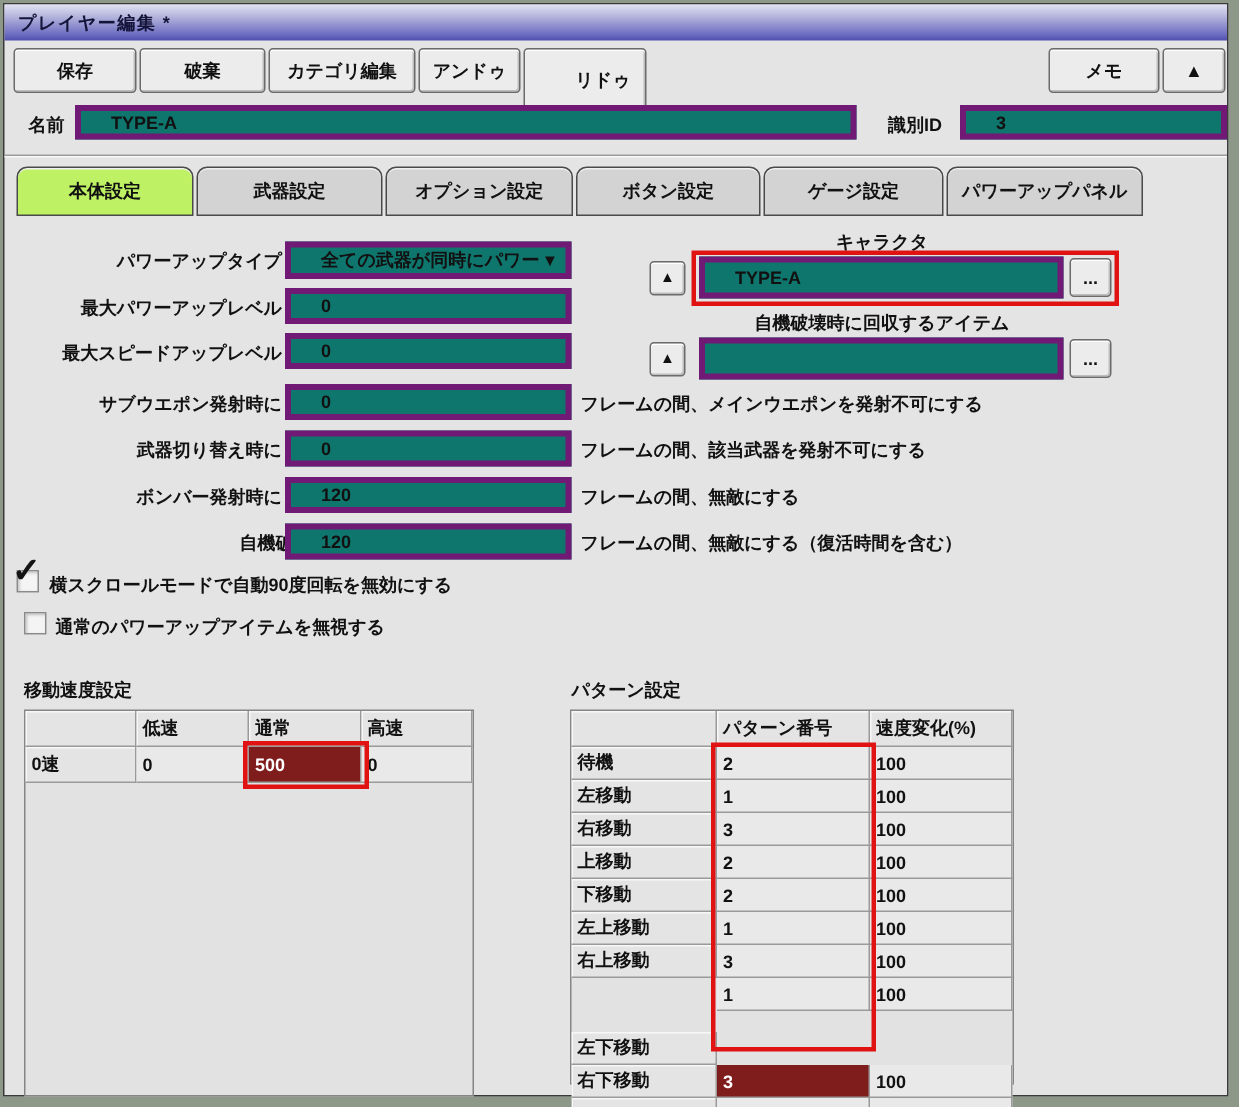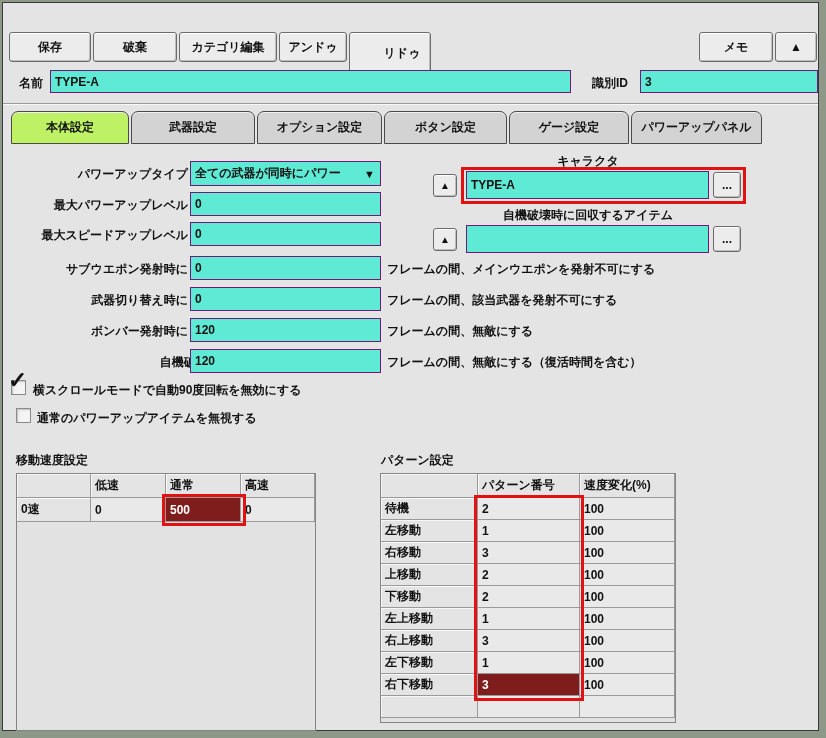--- a/index.html
+++ b/index.html
@@ -4,40 +4,43 @@
 <style>
   html,body{margin:0;padding:0;}
   #stage{position:relative;width:826px;height:738px;background:#8e9889;font-family:"Liberation Sans",sans-serif;color:#111;overflow:hidden;}
   #win{position:absolute;left:2px;top:2px;width:817px;height:729px;background:#e4e4e4;border:1px solid #3a3a3a;box-sizing:border-box;}
   .titlebar{position:absolute;left:0;top:0;width:100%;height:24px;background:linear-gradient(180deg,#e2e2f4 0%,#b2b2dc 35%,#6a6ac0 85%,#5050ae 100%);display:flex;align-items:center;}
   .titlebar span{font-size:12px;font-weight:bold;color:#14143a;padding-left:9px;letter-spacing:1px;}
   .btn{position:absolute;background:#ececec;border:1px solid #6b6b6b;border-radius:3px;box-shadow:inset 0 1px 0 #ffffff,inset -1px -1px 0 #bdbdbd;font-size:12px;font-weight:bold;color:#111;display:flex;align-items:center;justify-content:center;box-sizing:border-box;cursor:default;}
   .lbl{position:absolute;font-size:12px;font-weight:bold;white-space:nowrap;}
   .lbl.r{text-align:right;}
   .lbl.c{text-align:center;}
-  .field{position:absolute;background:#5eead4;border:1px solid #701a75;box-sizing:border-box;display:flex;align-items:center;padding:0 4px;font-size:12px;font-weight:bold;white-space:nowrap;overflow:hidden;}
+  .field{position:absolute;background:#0f766e;border:4px solid #701a75;box-sizing:border-box;display:flex;align-items:center;padding:0 20px;font-size:12px;font-weight:bold;white-space:nowrap;overflow:hidden;}
   .dropdown .arrow{position:absolute;right:5px;font-size:11px;}
   .sep{position:absolute;left:0;top:100px;width:100%;height:0;border-top:1px solid #9b9b9b;border-bottom:1px solid #f8f8f8;}
   .tab{position:absolute;top:108px;height:33px;background:#d3d3d3;border:1px solid #4a4a4a;border-radius:7px 7px 0 0;box-sizing:border-box;display:flex;align-items:center;justify-content:center;font-size:12px;font-weight:bold;box-shadow:inset 0 1px 0 #f0f0f0;}
   .tab.active{background:#bef264;}
   .cb-box{position:absolute;width:15px;height:15px;background:#f4f4f4;border:1px solid #8a8a8a;box-sizing:border-box;box-shadow:inset 1px 1px 2px #c0c0c0;}
   .cb-check{position:absolute;font-size:23px;font-weight:bold;color:#141414;line-height:1;}
   .tbl{position:absolute;background:#e2e2e2;border:1px solid #858585;box-sizing:border-box;}
   .trow{display:flex;}
   .hcell{background:#e4e4e4;border-right:1px solid #9a9a9a;border-bottom:1px solid #9a9a9a;box-shadow:inset 1px 1px 0 #f7f7f7;font-size:12px;font-weight:bold;box-sizing:border-box;display:flex;align-items:center;padding:0 4px;white-space:nowrap;overflow:hidden;}
   .vcell{background:#e9e9e9;border-right:1px solid #9a9a9a;border-bottom:1px solid #9a9a9a;font-size:12px;font-weight:bold;box-sizing:border-box;display:flex;align-items:center;padding:0 4px;white-space:nowrap;overflow:hidden;}
   .sel{background:#7f1d1d;color:#ffffff;}
   .annot{position:absolute;border:3px solid #e01212;box-sizing:border-box;pointer-events:none;z-index:9;}
 </style>
 </head>
 <body>
 
 <div id="stage">
 <div id="win">
 
+  <div class="titlebar">
+    <span>プレイヤー編集 *</span>
+  </div>
 
   <div class="btn" style="left:90px;top:29px;width:84px;height:30px;">
         <span>破棄</span>
       </div>
   <div class="btn" style="left:6px;top:29px;width:82px;height:30px;">
         <span>保存</span>
       </div>
   <div class="btn" style="left:176px;top:29px;width:98px;height:30px;">
         <span>カテゴリ編集</span>
       </div>
@@ -207,21 +210,21 @@
       <div class="hcell" style="width:97px;height:22px;">左上移動</div>
       <div class="vcell" style="width:102px;height:22px;">1</div>
       <div class="vcell" style="width:95px;height:22px;">100</div>
     </div>
     <div class="trow">
       <div class="hcell" style="width:97px;height:22px;">右上移動</div>
       <div class="vcell" style="width:102px;height:22px;">3</div>
       <div class="vcell" style="width:95px;height:22px;">100</div>
     </div>
     <div class="trow">
-      <div class="hcell" style="width:97px;height:22px;">左下移動</div>
+      <div class="hcell" style="width:97px;height:22px;margin-top:36px;">左下移動</div>
       <div class="vcell" style="width:102px;height:22px;">1</div>
       <div class="vcell" style="width:95px;height:22px;">100</div>
     </div>
     <div class="trow">
       <div class="hcell" style="width:97px;height:22px;">右下移動</div>
       <div class="vcell sel" style="width:102px;height:22px;">3</div>
       <div class="vcell" style="width:95px;height:22px;">100</div>
     </div>
     <div class="trow">
       <div class="hcell" style="width:97px;height:22px;"></div>

